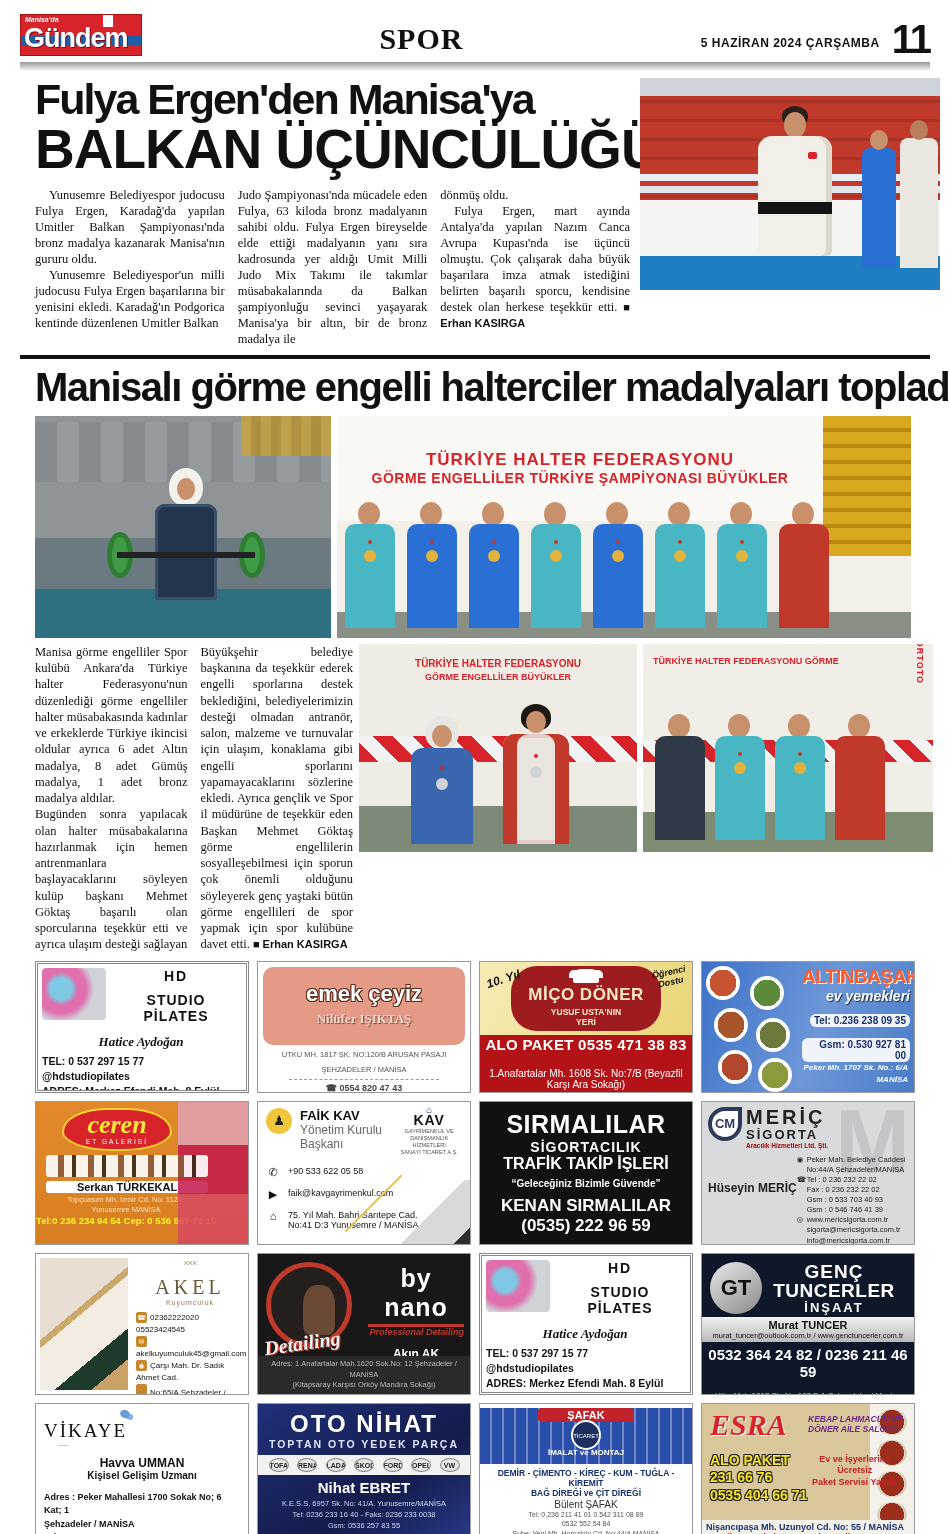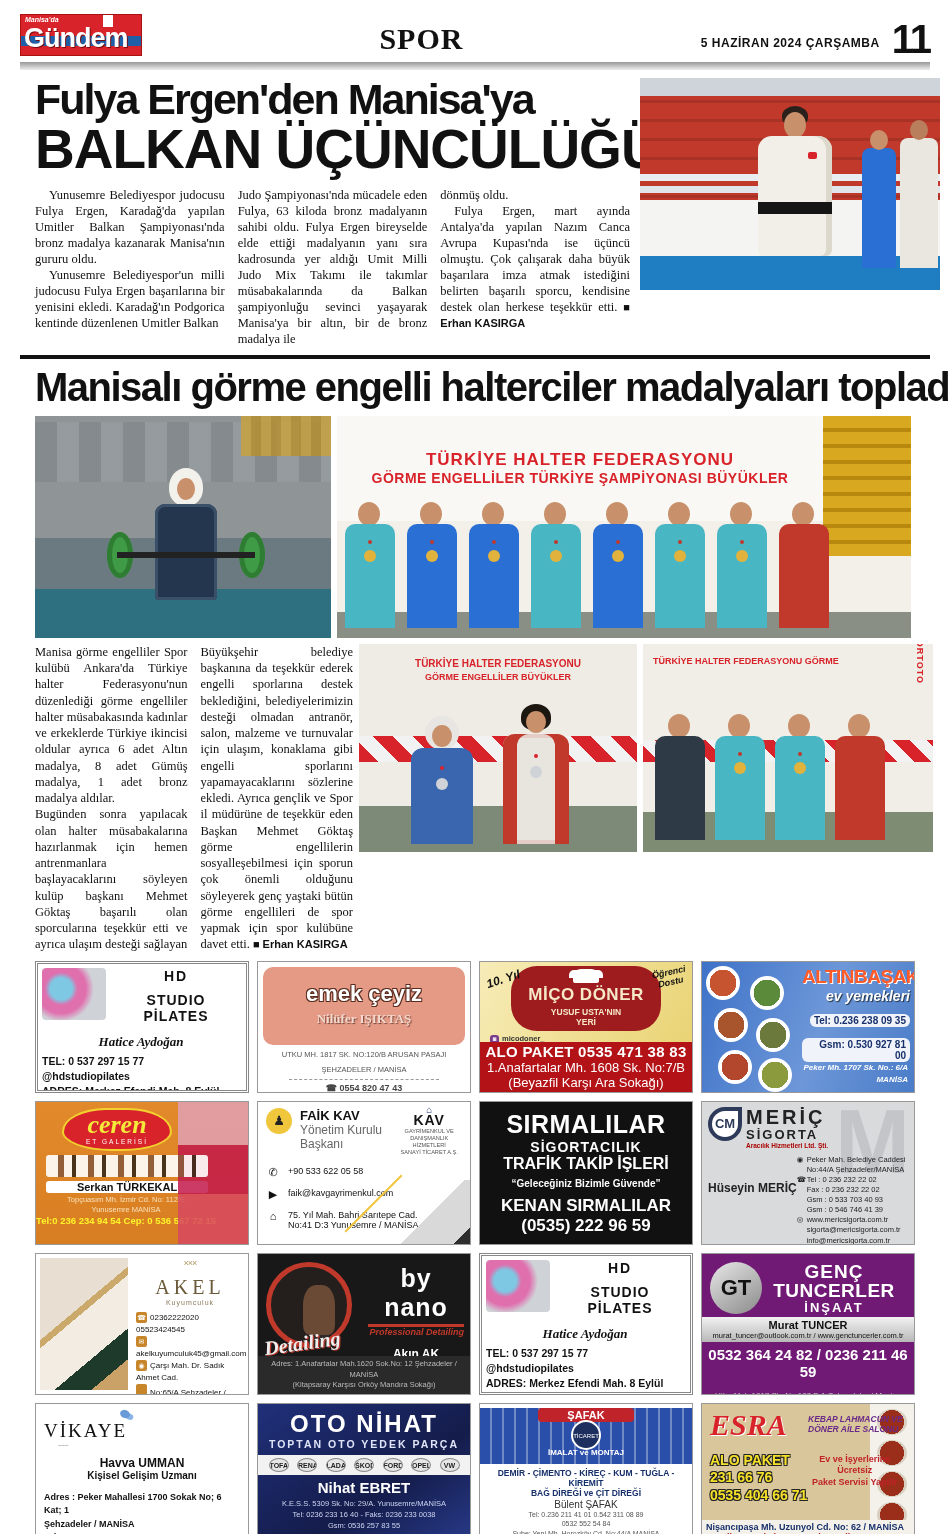--- a/index.html
+++ b/index.html
@@ -129,21 +129,21 @@
   .mico-shape { margin:4px auto 0 auto; width:150px; background:#9e1b1e; border-radius:26px; padding:3px 0 4px 0; color:#f5e9c8; }
   .mico-hat { width:26px; height:14px; background:#fff; border-radius:8px 8px 2px 2px; margin:0 auto 2px auto; box-shadow:-7px -2px 0 -3px #fff, 7px -2px 0 -3px #fff; }
   .mico-t { font-weight:bold; font-size:17px; letter-spacing:.5px; }
   .mico-s1 { font-weight:bold; font-size:8.5px; margin-top:2px; }
   .mico-s2 { font-weight:bold; font-size:8.5px; }
   .mico-soc { text-align:left; padding-left:10px; font-size:7.5px; font-weight:bold; color:#333; line-height:1.5; margin-top:2px; }
   .mico-soc .ic { display:inline-block; width:9px; height:9px; border-radius:3px; background:#7a3a8c; color:#fff; font-size:6px; line-height:9px; text-align:center; margin-right:3px; }
   .mico-soc .fb { background:#2a5298; border-radius:50%; }
   .mico-foot { position:absolute; left:0; right:0; bottom:0; background:#b31217; color:#fff; padding:1px 2px 2px 2px; }
   .mico-alo { font-weight:bold; font-size:15px; letter-spacing:.3px; }
-  .mico-adr { font-size:13px; }
+  .mico-adr { font-size:10px;margin-top:15px; }
 
   
   .ad-altin { background:linear-gradient(110deg,#3e72c8,#6d97d8 55%,#4a7cc8); color:#fff; }
   .alt-food { position:absolute; left:4px; top:4px; bottom:4px; width:92px; }
   .alt-food i { position:absolute; width:34px; height:34px; border-radius:50%; background:radial-gradient(circle,#c75430 0 55%, #fff 56%); }
   .alt-food i:nth-child(2){ left:44px; top:10px; background:radial-gradient(circle,#5a8a3a 0 55%, #fff 56%);}
   .alt-food i:nth-child(3){ left:8px; top:42px; background:radial-gradient(circle,#a8552e 0 55%, #fff 56%);}
   .alt-food i:nth-child(4){ left:50px; top:52px; background:radial-gradient(circle,#6b7a3c 0 55%, #fff 56%);}
   .alt-food i:nth-child(5){ left:12px; top:84px; background:radial-gradient(circle,#b3472e 0 55%, #fff 56%);}
   .alt-food i:nth-child(6){ left:52px; top:92px; background:radial-gradient(circle,#8a9a3c 0 55%, #fff 56%);}
@@ -219,21 +219,21 @@
   .nano-script { position:absolute; left:6px; top:78px; font-family:"Liberation Serif", serif; font-style:italic; font-weight:bold; font-size:20px; color:#eee; text-shadow:1px 1px 0 #c0392b; transform:rotate(-8deg); }
   .nano-slogan { position:absolute; left:6px; bottom:26px; color:#c0392b; font-weight:bold; font-size:9.5px; text-shadow:0 0 1px #000; }
   .nano-right { position:absolute; left:110px; right:6px; top:10px; text-align:center; }
   .nano-t { font-weight:bold; font-size:25px; letter-spacing:1px; border-bottom:3px solid #c0392b; padding-bottom:2px; }
   .nano-pd { color:#c0392b; font-style:italic; font-weight:bold; font-size:9px; text-align:right; }
   .nano-n { font-weight:bold; font-size:12px; margin-top:10px; }
   .nano-p { font-weight:bold; font-size:14px; }
   .nano-foot { position:absolute; left:0; right:0; bottom:0; background:#2a2a2a; color:#bbb; font-size:7.5px; text-align:center; padding:3px 2px; line-height:1.4; }
 
   
-  .ad-genc { background:#701a75; color:#fff; text-align:center; }
+  .ad-genc { background:#0f172a; color:#fff; text-align:center; }
   .genc-top { display:flex; align-items:center; padding:8px 8px 2px 8px; }
   .genc-logo { width:52px; height:52px; border-radius:50%; background:linear-gradient(145deg,#e8e8e8,#8a8a8a); color:#111; font-weight:bold; font-size:22px; line-height:52px; flex:none; }
   .genc-tt { flex:1; }
   .genc-t1 { font-weight:bold; font-size:19px; letter-spacing:1px; line-height:1; }
   .genc-t2 { font-weight:bold; font-size:19px; letter-spacing:.5px; line-height:1; }
   .genc-t3 { font-weight:bold; font-size:13px; letter-spacing:2px; }
   .genc-band { background:linear-gradient(#f2f2f2,#b8b8b8); color:#111; padding:2px 0; }
   .genc-n { font-weight:bold; font-size:11px; }
   .genc-e { font-size:7.5px; }
   .genc-p { font-weight:bold; font-size:15px; margin-top:4px; }
@@ -703,21 +703,21 @@
         <span>TOFAŞ</span>
         <span>RENAULT</span>
         <span>LADA</span>
         <span>ŠKODA</span>
         <span>FORD</span>
         <span>OPEL</span>
         <span>VW</span>
       </div>
       <div class="oto-n">Nihat EBRET</div>
       <div class="oto-a">
-        <div>K.E.S.S. 5309 Sk. No: 29/A. Yunusemre/MANİSA</div>
+        <div>K.E.S.S. 6957 Sk. No: 41/A. Yunusemre/MANİSA</div>
         <div>Tel: 0236 233 16 40  -  Faks: 0236 233 0038</div>
         <div>Gsm: 0536 257 83 55</div>
       </div>
     </div>
 
     <div class="ad r4 ad-safak">
       <div class="safak-top">
         <i class="safak-fence"></i>
         <div class="safak-badge">
           <div class="safak-rib1">ŞAFAK</div>
@@ -753,19 +753,19 @@
         <div>ALO PAKET</div>
         <div>231 66 76</div>
         <div>0535 404 66 71</div>
       </div>
       <div class="esra-right">
         <div>Ev ve İşyerlerine</div>
         <div>Ücretsiz</div>
         <div>Paket Servisi Yapılır</div>
       </div>
       <div class="esra-foot">
-        <div class="esra-adr">Nişancıpaşa Mh. Uzunyol Cd. No: 62 / MANİSA</div>
+        <div class="esra-adr">Nişancıpaşa Mh. Uzunyol Cd. No: 55 / MANİSA</div>
         <div class="esra-em">e-mail : esra_kebap4545@hotmail.com</div>
       </div>
     </div>
 
   </section>
 </div>
 
 </body></html>

